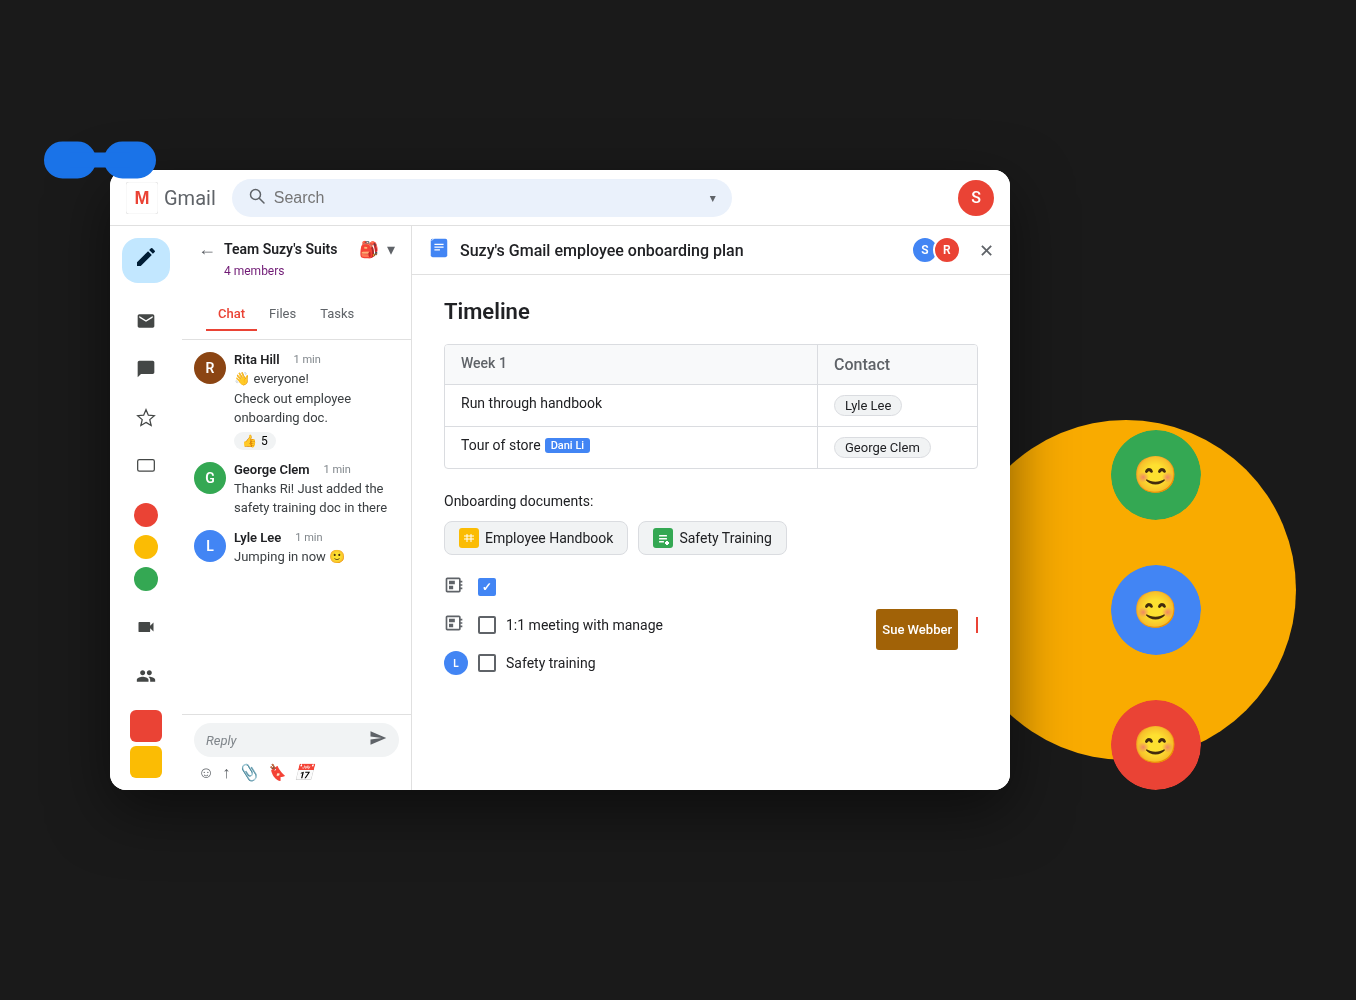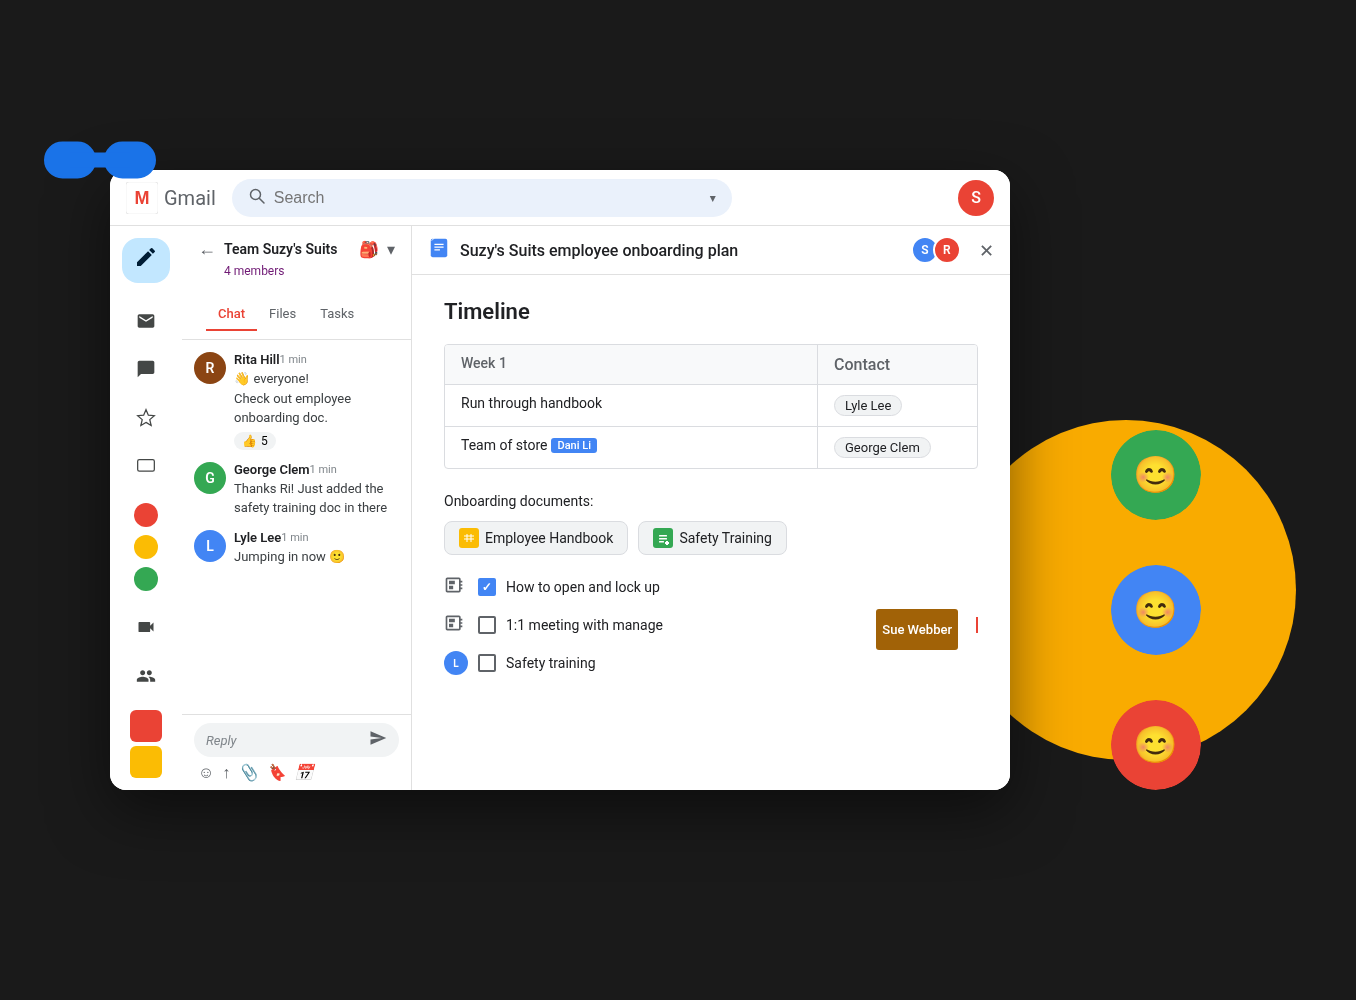--- a/index.html
+++ b/index.html
@@ -302,21 +302,21 @@
     .av-george { background: #34A853; }
     .av-lyle { background: #4285F4; }
 
     .msg-content {
       flex: 1;
     }
 
     .msg-header {
       display: flex;
       align-items: center;
-      gap: 0;
+      gap: 14px;
       margin-bottom: 2px;
     }
 
     .msg-author {
       font-size: 13px;
       font-weight: 600;
       color: #202124;
     }
 
     .msg-time {
@@ -826,21 +826,21 @@
       <div class="doc-topbar">
         <span class="doc-icon">
           <svg width="22" height="22" viewBox="0 0 24 24" fill="none">
             <rect x="3" y="2" width="18" height="20" rx="2" fill="#4285F4"></rect>
             <line x1="7" y1="8" x2="17" y2="8" stroke="white" stroke-width="1.5"></line>
             <line x1="7" y1="11" x2="17" y2="11" stroke="white" stroke-width="1.5"></line>
             <line x1="7" y1="14" x2="13" y2="14" stroke="white" stroke-width="1.5"></line>
             <path d="M4 4l3-3" stroke="white" stroke-width="1" fill="none"></path>
           </svg>
         </span>
-        <span class="doc-title">Suzy's Suits employee onboarding plan</span>
+        <span class="doc-title">Suzy's Gmail employee onboarding plan</span>
         <div class="doc-avatars">
           <div class="doc-av doc-av-1">S</div>
           <div class="doc-av doc-av-2">R</div>
         </div>
         <span class="doc-close">✕</span>
       </div>
 
       <div class="doc-content">
         <div class="doc-section-title">Timeline</div>
 
@@ -851,21 +851,21 @@
           </div>
           <div class="tbl-row">
             <div class="tbl-cell">Run through handbook</div>
             <div class="tbl-cell-contact">
               <span class="contact-chip">Lyle Lee</span>
             </div>
           </div>
           <div class="tbl-row">
             <div class="tbl-cell">
               <div class="tour-row-cell">
-                <span>Team of store</span>
+                <span>Tour of store</span>
                 <span class="cursor-chip">Dani Li</span>
               </div>
             </div>
             <div class="tbl-cell-contact">
               <span class="contact-chip">George Clem</span>
             </div>
           </div>
         </div>
 
         <div class="onboarding-label">Onboarding documents:</div>
@@ -900,21 +900,20 @@
         <div class="checklist-item">
           <span class="check-assign-icon assign-icon-svg">
             <svg width="20" height="20" viewBox="0 0 24 24" fill="none">
               <path d="M22 9V7h-2V5c0-1.1-.9-2-2-2H4c-1.1 0-2 .9-2 2v14c0 1.1.9 2 2 2h14c1.1 0 2-.9 2-2v-2h2v-2h-2v-2h2v-2h-2V9h2zm-4 10H4V5h14v14z" fill="#5f6368"></path>
               <path d="M6 13h5v4H6zm7-6H6v4h7V7z" fill="#5f6368"></path>
             </svg>
           </span>
           <div class="check-box checked">
             <span class="check-mark">✓</span>
           </div>
-          <span class="check-label">How to open and lock up</span>
         </div>
 
         <div class="checklist-item" style="position: relative;">
           <span class="check-assign-icon assign-icon-svg">
             <svg width="20" height="20" viewBox="0 0 24 24" fill="none">
               <path d="M22 9V7h-2V5c0-1.1-.9-2-2-2H4c-1.1 0-2 .9-2 2v14c0 1.1.9 2 2 2h14c1.1 0 2-.9 2-2v-2h2v-2h-2v-2h2v-2h-2V9h2zm-4 10H4V5h14v14z" fill="#5f6368"></path>
               <path d="M6 13h5v4H6zm7-6H6v4h7V7z" fill="#5f6368"></path>
             </svg>
           </span>
           <div class="check-box"></div>

